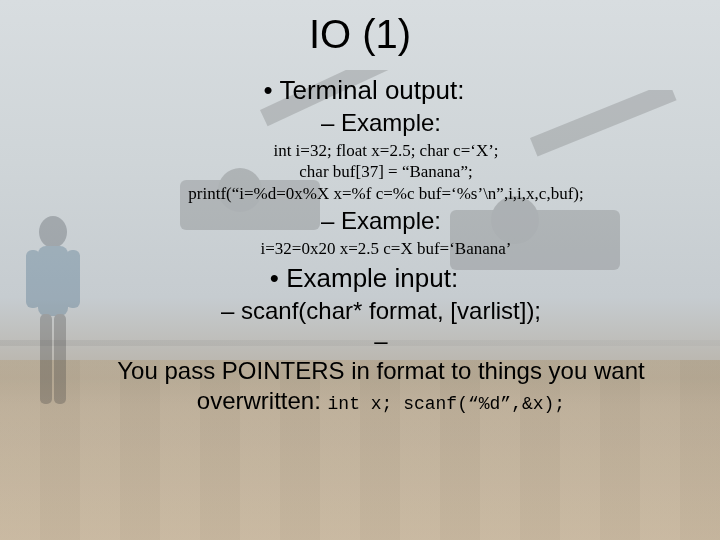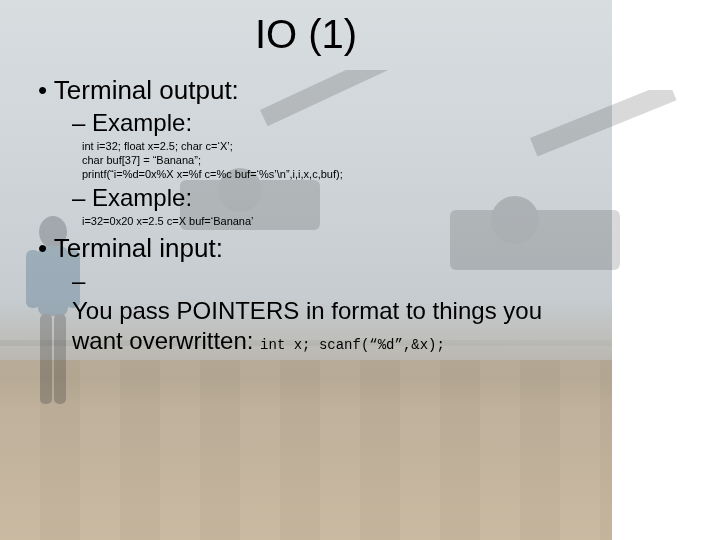--- a/index.html
+++ b/index.html
@@ -6,21 +6,21 @@
     margin: 0;
     padding: 0;
     width: 720px;
     height: 540px;
     overflow: hidden;
     font-family: "Comic Sans MS", "Comic Sans", cursive, sans-serif;
     color: #000;
   }
   .slide {
     position: relative;
-    width: 612px;
+    width: 720px;
     height: 540px;
     box-sizing: border-box;
   }
   .bg {
     position: absolute;
     inset: 0;
     background: linear-gradient(180deg,
       #d8dde0 0%,
       #cfd5d8 30%,
       #c6ccd0 55%,
@@ -77,47 +77,48 @@
     font-family: "Comic Sans MS", "Comic Sans", cursive, sans-serif;
   }
   ul.top {
     list-style: none;
     padding: 0;
     margin: 0 0 0 8px;
     font-size: 26px;
   }
   ul.top > li {
     margin-bottom: 4px;
+    text-align: center;
   }
   ul.top > li::before {
     content: "• ";
   }
   ul.sub {
     list-style: none;
     padding: 0;
     margin: 2px 0 2px 34px;
     font-size: 24px;
   }
   ul.sub > li::before {
     content: "– ";
   }
   ul.sub > li {
     margin-bottom: 0px;
     line-height: 1.25;
   }
   .code {
-    font-family: Liberation Sans, sans-serif;
-    font-size: 11px;
+    font-family: Liberation Serif, serif;
+    font-size: 17px;
     margin-left: 44px;
     line-height: 1.25;
     white-space: pre;
   }
   .inline-code {
     font-family: "Courier New", Courier, monospace;
-    font-size: 14px;
+    font-size: 18px;
   }
   .wrap {
     display: block;
   }
 </style>
 </head>
 <body>
 
 <div class="slide">
   <div class="bg"></div>
@@ -157,22 +158,23 @@
         <div class="code">int i=32; float x=2.5; char c=‘X’;</div>
         <div class="code">char buf[37] = “Banana”;</div>
         <div class="code">printf(“i=%d=0x%X x=%f c=%c buf=‘%s’\n”,i,i,x,c,buf);</div>
         <ul class="sub">
           <li>Example:</li>
         </ul>
         <div class="code">i=32=0x20 x=2.5 c=X buf=‘Banana’</div>
       </li>
 
       <li>
-        <span>Terminal input:</span>
+        <span>Example input:</span>
         <ul class="sub">
+          <li>scanf(char* format, [varlist]);</li>
           <li>
             <span class="wrap">
               <span>You pass POINTERS in format to things you want overwritten: </span><span class="inline-code">int x; scanf(“%d”,&amp;x);</span>
             </span>
           </li>
         </ul>
       </li>
     </ul>
   </div>
 </div>

